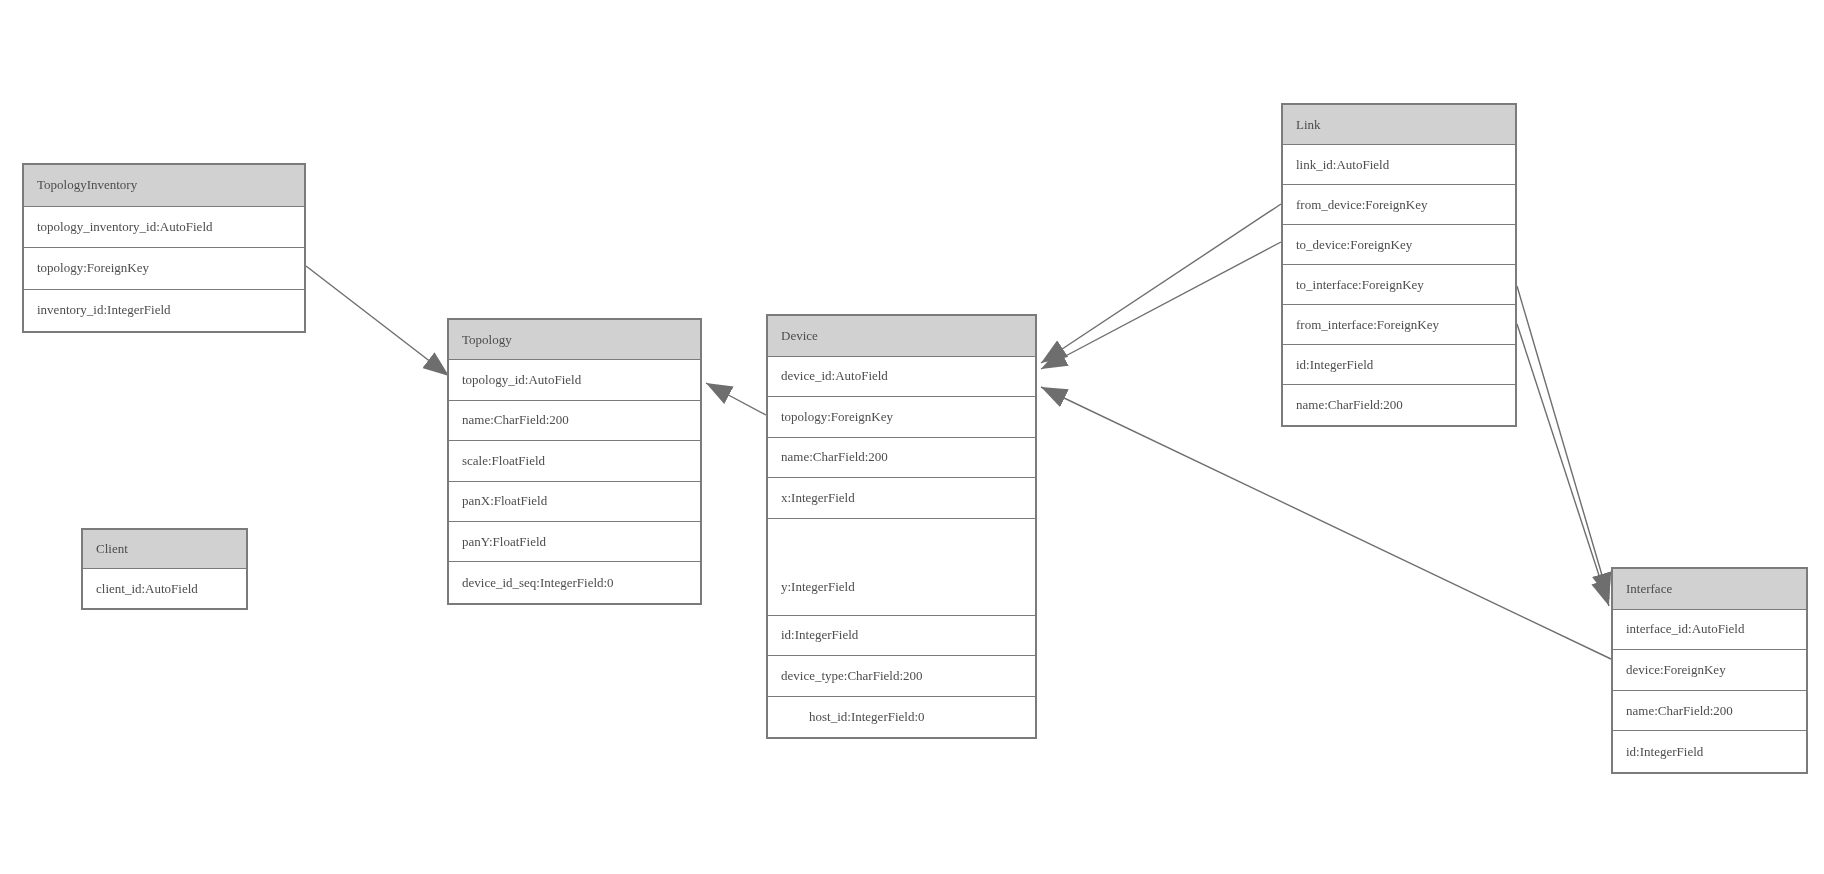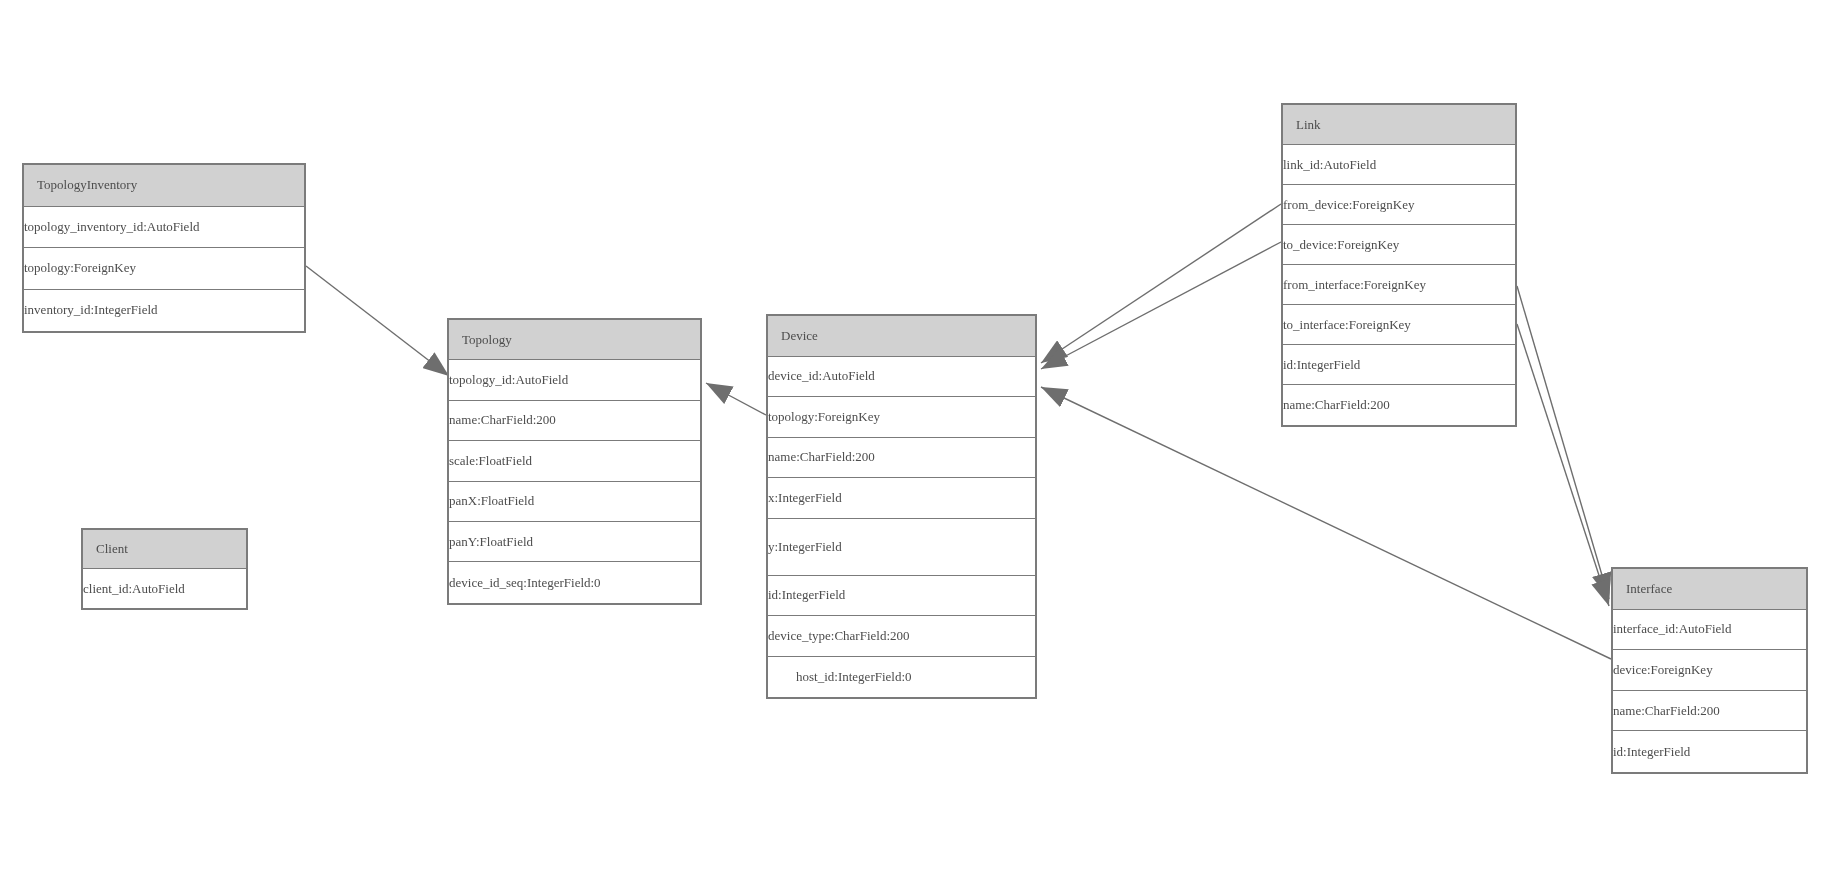--- a/index.html
+++ b/index.html
@@ -36,20 +36,21 @@
     padding-left: 13px;
     background: #d1d1d1;
     border-bottom: 1.5px solid #7b7b7b;
     white-space: nowrap;
     overflow: hidden;
   }
   .table-row {
     box-sizing: border-box;
     display: flex;
     align-items: center;
+    padding-left: 13px;
     background: #ffffff;
     border-bottom: 1.5px solid #7b7b7b;
     white-space: nowrap;
     overflow: hidden;
   }
   .table-row:last-child {
     border-bottom: none;
   }
 </style>
 </head>
@@ -91,32 +92,32 @@
         <div class="table-row" style="height: 40.4px;">panX:FloatField</div>
         <div class="table-row" style="height: 40.4px;">panY:FloatField</div>
         <div class="table-row" style="height: 40.4px;">device_id_seq:IntegerField:0</div>
       </div>
       <div class="table-node" style="left: 766px; top: 314px; width: 271px;">
         <div class="table-header" style="height: 40.5px;">Device</div>
         <div class="table-row" style="height: 40.5px;">device_id:AutoField</div>
         <div class="table-row" style="height: 40.5px;">topology:ForeignKey</div>
         <div class="table-row" style="height: 40.5px;">name:CharField:200</div>
         <div class="table-row" style="height: 40.5px;">x:IntegerField</div>
-        <div class="table-row" style="height: 57px;">y:IntegerField</div>
+        <div class="table-row" style="height: 57px; margin-top: 40px;">y:IntegerField</div>
         <div class="table-row" style="height: 40.5px;">id:IntegerField</div>
         <div class="table-row" style="height: 40.5px;">device_type:CharField:200</div>
         <div class="table-row" style="height: 40.5px; margin-left: 28px;">host_id:IntegerField:0</div>
       </div>
       <div class="table-node" style="left: 1281px; top: 103px; width: 236px;">
         <div class="table-header" style="height: 40px;">Link</div>
         <div class="table-row" style="height: 40px;">link_id:AutoField</div>
         <div class="table-row" style="height: 40px;">from_device:ForeignKey</div>
         <div class="table-row" style="height: 40px;">to_device:ForeignKey</div>
+        <div class="table-row" style="height: 40px;">to_interface:ForeignKey</div>
         <div class="table-row" style="height: 40px;">from_interface:ForeignKey</div>
-        <div class="table-row" style="height: 40px;">to_interface:ForeignKey</div>
         <div class="table-row" style="height: 40px;">id:IntegerField</div>
         <div class="table-row" style="height: 40px;">name:CharField:200</div>
       </div>
       <div class="table-node" style="left: 1611px; top: 567px; width: 197px;">
         <div class="table-header" style="height: 40.6px;">Interface</div>
         <div class="table-row" style="height: 40.6px; text-align: center;">interface_id:AutoField</div>
         <div class="table-row" style="height: 40.6px;">device:ForeignKey</div>
         <div class="table-row" style="height: 40.6px;">name:CharField:200</div>
         <div class="table-row" style="height: 40.6px;">id:IntegerField</div>
       </div>

